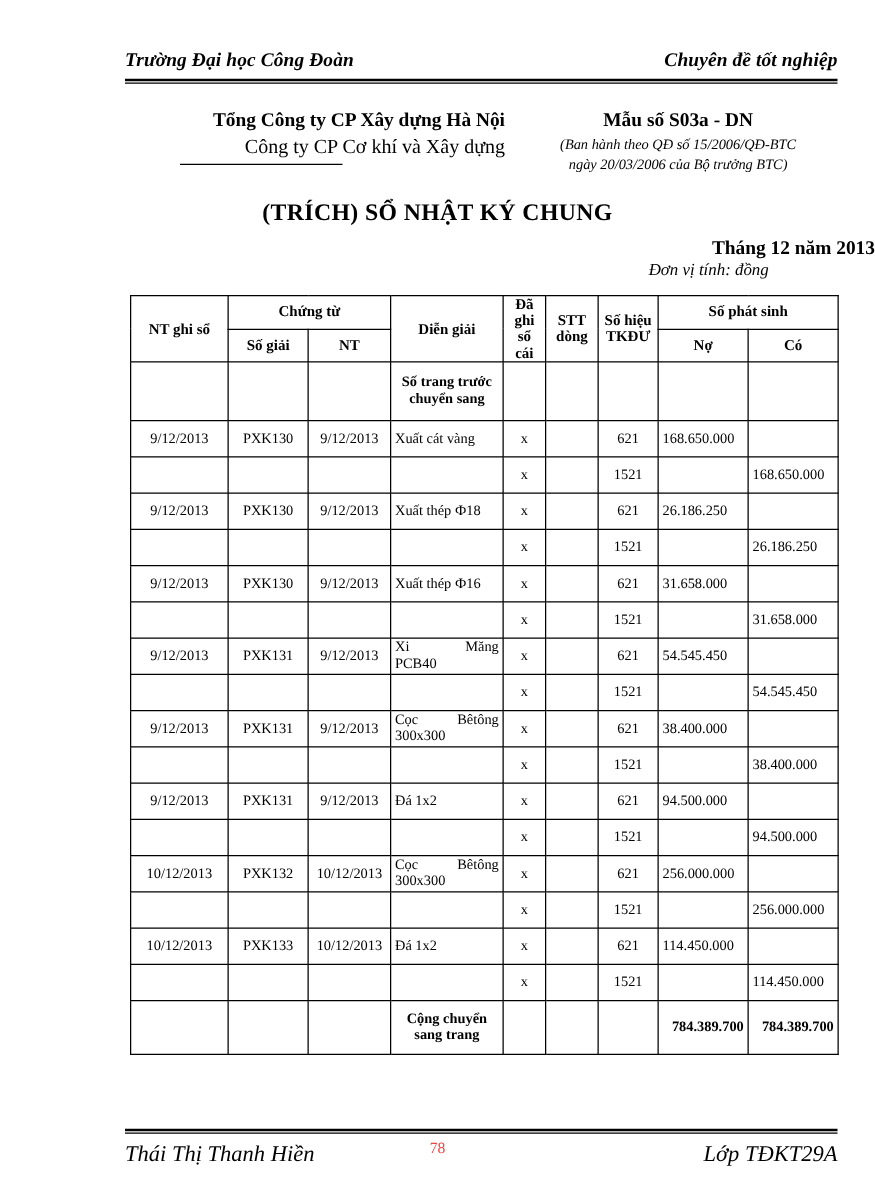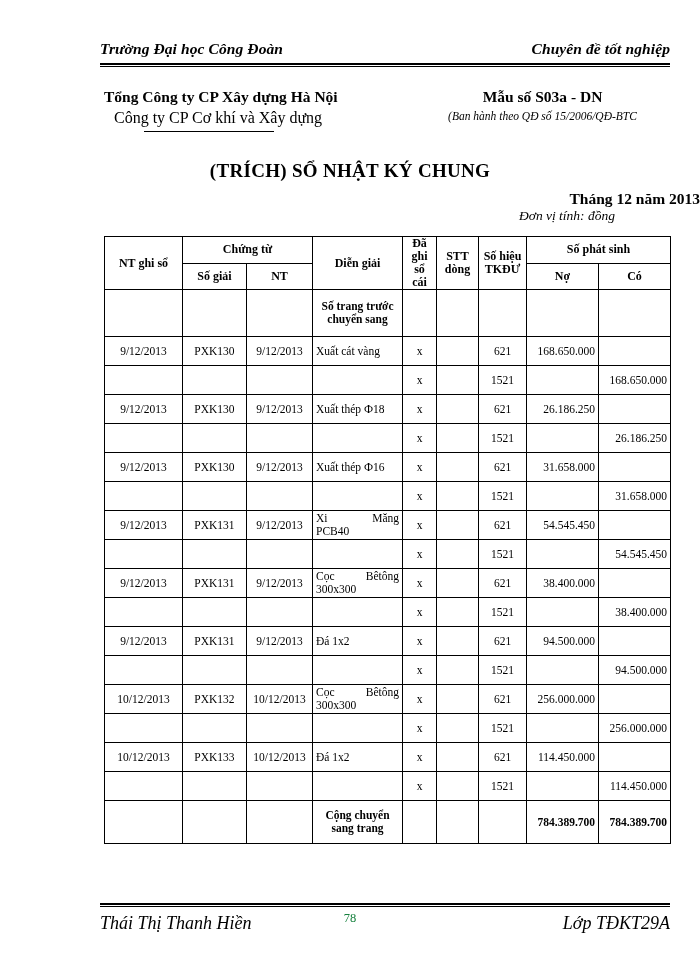--- a/index.html
+++ b/index.html
@@ -52,21 +52,21 @@
     border-bottom: 1px solid #000;
     box-sizing: border-box;
   }
 
   
   .org-block {
     position: absolute;
     left: 104px;
     top: 86px;
     width: 300px;
-    text-align: left;
+    text-align: right;
   }
   .org-line1 {
     font-weight: bold;
     font-size: 15.5px;
     line-height: 21px;
     white-space: nowrap;
   }
   .org-line2 {
     font-size: 16px;
     line-height: 22px;
@@ -169,21 +169,21 @@
   col.c-no       { width: 72px; }
   col.c-co       { width: 72px; }
 
   td.date    { text-align: center; }
   td.sohieu  { text-align: center; }
   td.ntct    { text-align: center; }
   td.desc    { text-align: left; padding-left: 5px; margin-top: 18px; }
   td.mark    { text-align: center; }
   td.stt     { text-align: center; }
   td.tkdu    { text-align: center; }
-  td.amt     { text-align: right; padding-right: 6px; white-space: nowrap; }
+  td.amt     { padding-right: 6px; white-space: nowrap; }
 
   tr.body-row td { height: 28px; }
 
   
   td.carry-in {
     text-align: center;
     font-weight: bold;
     line-height: 13px;
     height: 46px;
   }
@@ -234,21 +234,21 @@
   }
   .page-number {
     position: absolute;
     left: 0;
     top: 911px;
     width: 700px;
     text-align: center;
     font-size: 12.5px;
     font-style: normal;
     font-weight: normal;
-    color: #15803d;
+    color: #ef4444;
   }
 </style>
 </head>
 <body>
 
 <div class="page">
 
   <div class="running-header">
     <span class="rh-left">Trường Đại học Công Đoàn</span>
     <span class="rh-right">Chuyên đề tốt nghiệp</span>
@@ -257,20 +257,21 @@
 
   <div class="org-block">
     <div class="org-line1">Tổng Công ty CP Xây dựng Hà Nội</div>
     <div class="org-line2">Công ty CP Cơ khí và Xây dựng</div>
     <div class="org-underline"></div>
   </div>
 
   <div class="form-block">
     <div class="form-code">Mẫu số S03a - DN</div>
     <div class="form-note">(Ban hành theo QĐ số 15/2006/QĐ-BTC</div>
+    <div class="form-note">ngày 20/03/2006 của Bộ trưởng BTC)</div>
   </div>
 
   <div class="doc-title">(TRÍCH)  SỔ NHẬT KÝ CHUNG</div>
   <div class="doc-subtitle">Tháng 12 năm 2013</div>
   <div class="unit-note">Đơn vị tính: đồng</div>
 
   <div class="table-wrap">
     <table class="ledger outer-frame">
       <colgroup>
         <col class="c-ntghiso">

